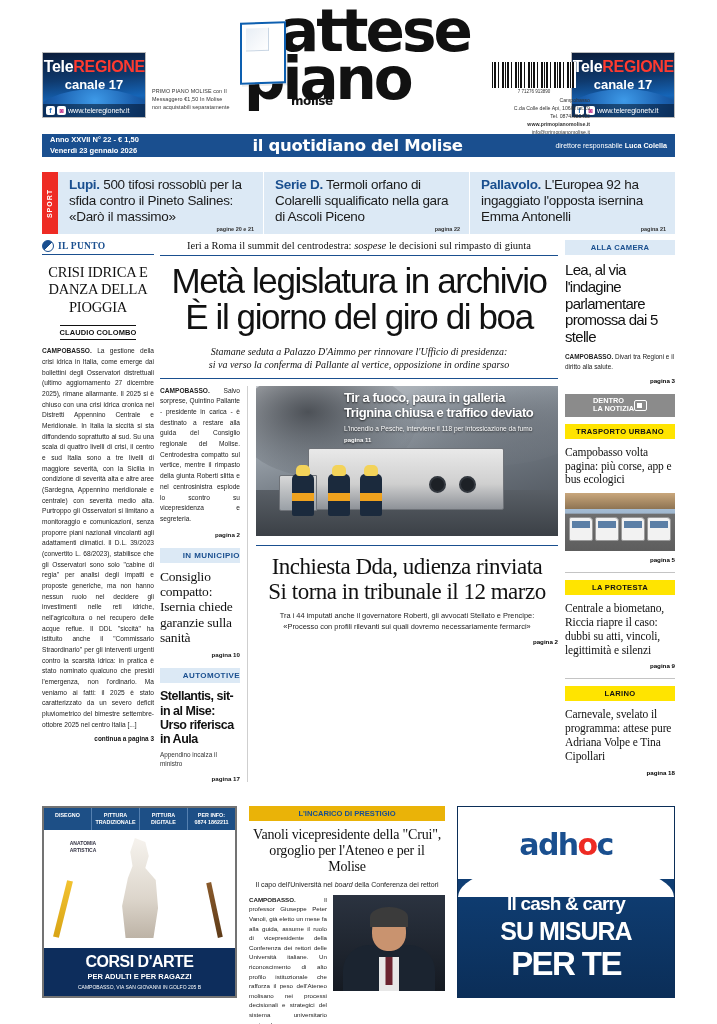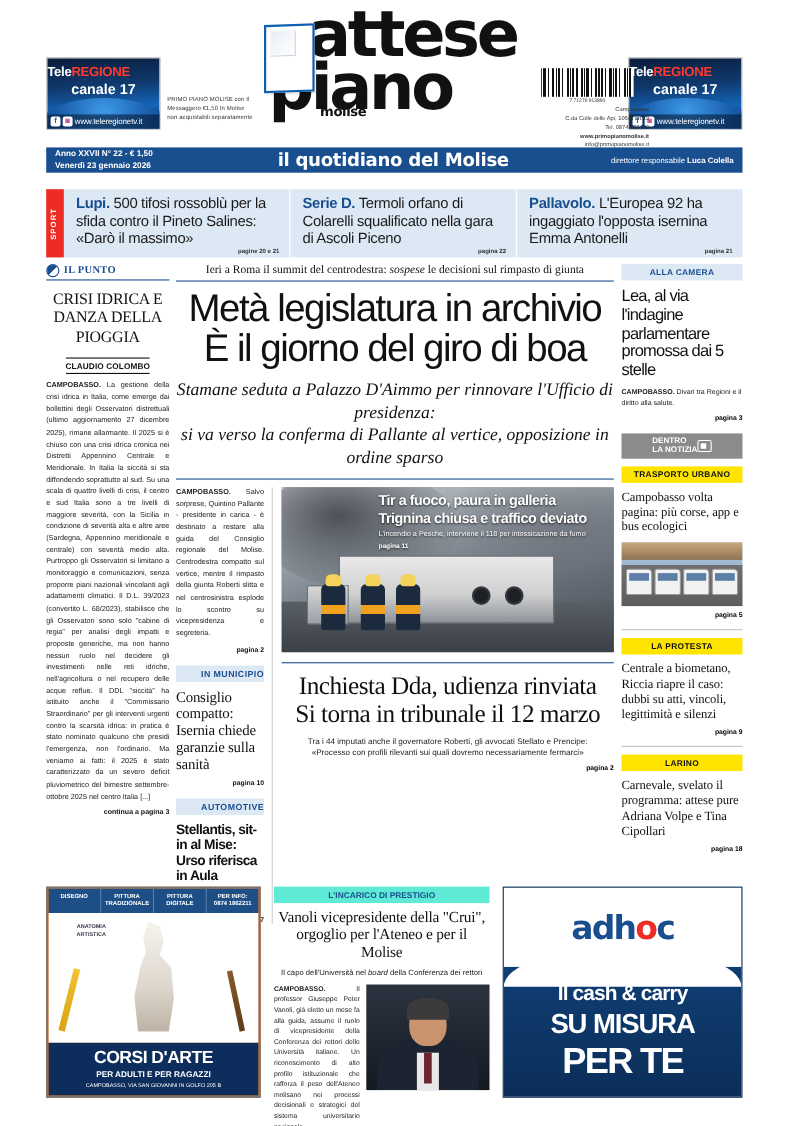--- a/index.html
+++ b/index.html
@@ -13,21 +13,21 @@
 
   
   .masthead { position:relative; height:118px; padding: 8px 0 0 0; }
   .tr-ad {
     position:absolute; top:52px; width:104px; height:66px;
     background: linear-gradient(175deg,#0a1c3a 0%, #0f3a6e 40%, #1565b8 70%, #0a2d57 100%);
     border:1px solid #bbb; overflow:hidden;
   }
   .tr-ad.left { left:42px; }
   .tr-ad.right { right:42px; }
-  .tr-ad .tr-line1 { text-align:left; margin-top:5px; font-weight:bold; font-size:12px; letter-spacing:-0.3px; }
+  .tr-ad .tr-line1 { text-align:right; margin-top:5px; font-weight:bold; font-size:16px; letter-spacing:-0.3px; }
   .tr-ad .tr-tele { color:#ffffff; }
   .tr-ad .tr-reg { color:#ff3a2f; }
   .tr-ad .tr-line2 { text-align:center; color:#ffffff; font-size:13px; font-weight:bold; margin-top:1px; }
   .tr-ad .tr-globe {
     position:absolute; left:-10px; bottom:-30px; width:124px; height:58px; border-radius:50%;
     background: radial-gradient(ellipse at 50% 20%, #3e9ae8 0%, #1a5fae 45%, #0b2f63 100%);
   }
   .tr-ad .tr-foot {
     position:absolute; left:0; bottom:0; width:100%; height:13px;
     display:flex; align-items:center; gap:2px; padding-left:3px;
@@ -137,21 +137,21 @@
   .occhiello {
     font-family:"Liberation Serif", serif; font-size:10.5px; color:#111; text-align:center;
     border-bottom:1px solid #1a4f8f; padding-bottom:4px;
   }
   .occhiello i { font-style:italic; }
   .h1-main {
     font-family:"Liberation Sans", sans-serif; font-size:35px; line-height:1.04;
     color:#111; text-align:center; letter-spacing:-1.4px; margin-top:7px; font-weight:normal;
   }
   .sommario {
-    font-family:"Liberation Serif", serif; font-style:italic; font-size:16px;
+    font-family:"Liberation Serif", serif; font-style:italic; font-size:10px;
     line-height:1.3; color:#111; text-align:center; margin-top:9px;
     border-bottom:1px solid #1a4f8f; padding-bottom:7px;
   }
   .center-row { display:flex; margin-top:7px; }
   .cc-left { width:88px; padding-right:7px; border-right:1px solid #cfcfcf; }
   .cc-right { flex:1; padding-left:8px; }
   .art-body { font-size:6.6px; line-height:1.62; text-align:justify; color:#222; }
   .art-body b { font-weight:bold; }
   .pg-ref { font-size:6.2px; font-weight:bold; text-align:right; margin-top:6px; color:#111; }
 
@@ -275,21 +275,21 @@
   .ad-art-mid .brush {
     position:absolute; right:18px; bottom:10px; width:5px; height:56px;
     background: linear-gradient(#8a5a2b, #5e3b18); transform: rotate(-12deg);
   }
   .ad-art-bot { position:absolute; left:0; bottom:0; width:100%; background:#0d2d5c; color:#fff; padding:5px 0 6px 0; text-align:center; }
   .ad-art-bot .l1 { font-size:16px; font-weight:bold; letter-spacing:-0.5px; }
   .ad-art-bot .l2 { font-size:7.5px; font-weight:bold; margin-top:1px; }
   .ad-art-bot .l3 { font-size:5px; margin-top:3px; }
 
   .vanoli { flex:1; padding:0 6px; }
-  .vanoli-kicker { background:#5eead4; color:#1a4f8f; font-size:7.6px; font-weight:bold; text-align:center; padding:3px 0; }
+  .vanoli-kicker { background:#eab308; color:#1a4f8f; font-size:7.6px; font-weight:bold; text-align:center; padding:3px 0; }
   .vanoli-title {
     font-family:"Liberation Serif", serif; font-size:14px; line-height:1.16; color:#111;
     text-align:center; margin-top:6px; letter-spacing:-0.2px;
   }
   .vanoli-sub { font-size:7px; text-align:center; color:#222; margin-top:5px; }
   .vanoli-row { display:flex; margin-top:7px; gap:6px; }
   .vanoli-text { width:78px; font-size:6.2px; line-height:1.55; text-align:justify; color:#222; }
   .vanoli-text b { font-weight:bold; }
   .vanoli-photo {
     flex:1; height:96px; position:relative; overflow:hidden;

